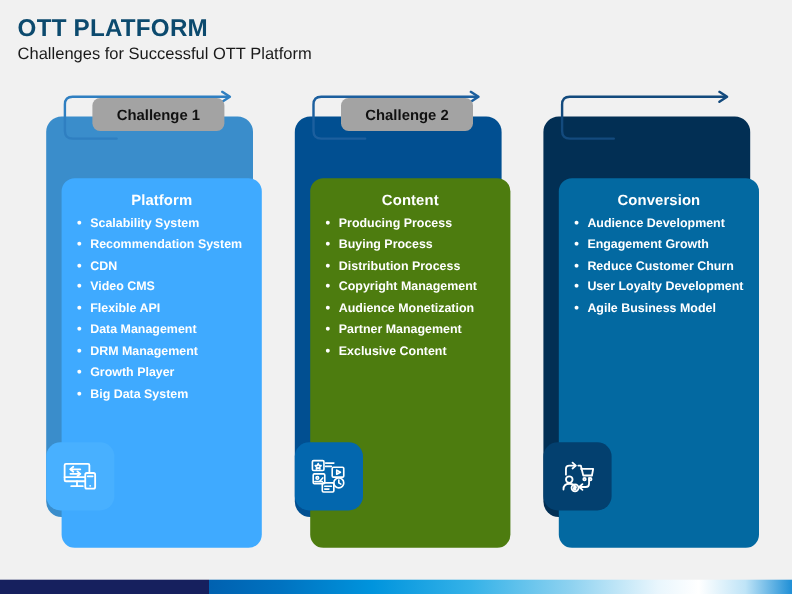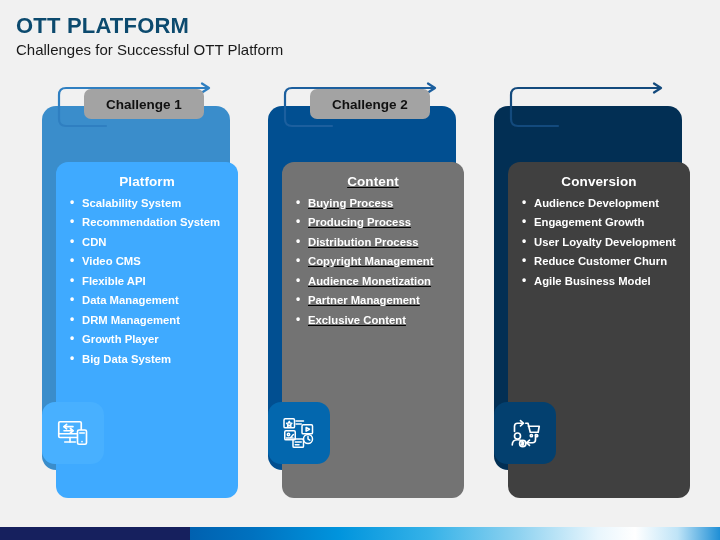--- a/index.html
+++ b/index.html
@@ -150,25 +150,25 @@
         <polyline points="146,1.5 153,6 146,10.5" fill="none" stroke="#2f7fc1" stroke-width="2.2" stroke-linecap="round" stroke-linejoin="round"></polyline>
       </svg>
       <div class="label-box">
         <span class="label-text">Challenge 1</span>
       </div>
     </div>
   </div>
 
   <div class="col col-1">
     <div class="card-outer" style="background: rgb(1, 79, 145);"></div>
-    <div class="card-inner" style="background: #737373; text-decoration: underline;">
+    <div class="card-inner" style="background: #4d7c0f;">
       <div class="panel-title">Content</div>
       <ul class="bullets">
+        <li>Producing Process</li>
         <li>Buying Process</li>
-        <li>Producing Process</li>
         <li>Distribution Process</li>
         <li>Copyright Management</li>
         <li>Audience Monetization</li>
         <li>Partner Management</li>
         <li>Exclusive Content</li>
       </ul>
     </div>
     <div class="icon-badge" style="background: rgb(3, 103, 174);">
       <svg viewBox="0 0 48 48">
         <g fill="none" stroke="#ffffff" stroke-width="2" stroke-linecap="round" stroke-linejoin="round">
@@ -196,27 +196,27 @@
         <polyline points="146,1.5 153,6 146,10.5" fill="none" stroke="#1c5f9e" stroke-width="2.2" stroke-linecap="round" stroke-linejoin="round"></polyline>
       </svg>
       <div class="label-box">
         <span class="label-text">Challenge 2</span>
       </div>
     </div>
   </div>
 
   <div class="col col-2">
     <div class="card-outer" style="background: rgb(2, 47, 84);"></div>
-    <div class="card-inner" style="background: #404040;">
+    <div class="card-inner" style="background: #0369a1;">
       <div class="panel-title">Conversion</div>
       <ul class="bullets">
         <li>Audience Development</li>
         <li>Engagement Growth</li>
+        <li>Reduce Customer Churn</li>
         <li>User Loyalty Development</li>
-        <li>Reduce Customer Churn</li>
         <li>Agile Business Model</li>
       </ul>
     </div>
     <div class="icon-badge" style="background: rgb(3, 64, 111);">
       <svg viewBox="0 0 48 48">
         <g fill="none" stroke="#ffffff" stroke-width="2.2" stroke-linecap="round" stroke-linejoin="round">
           <path d="M10 22 L10 15 Q10 11 14 11 L21 11"></path>
           <polyline points="18,7.5 22,11 18,14.5"></polyline>
           <path d="M38 26 L38 33 Q38 37 34 37 L27 37"></path>
           <polyline points="30,33.5 26,37 30,40.5"></polyline>

